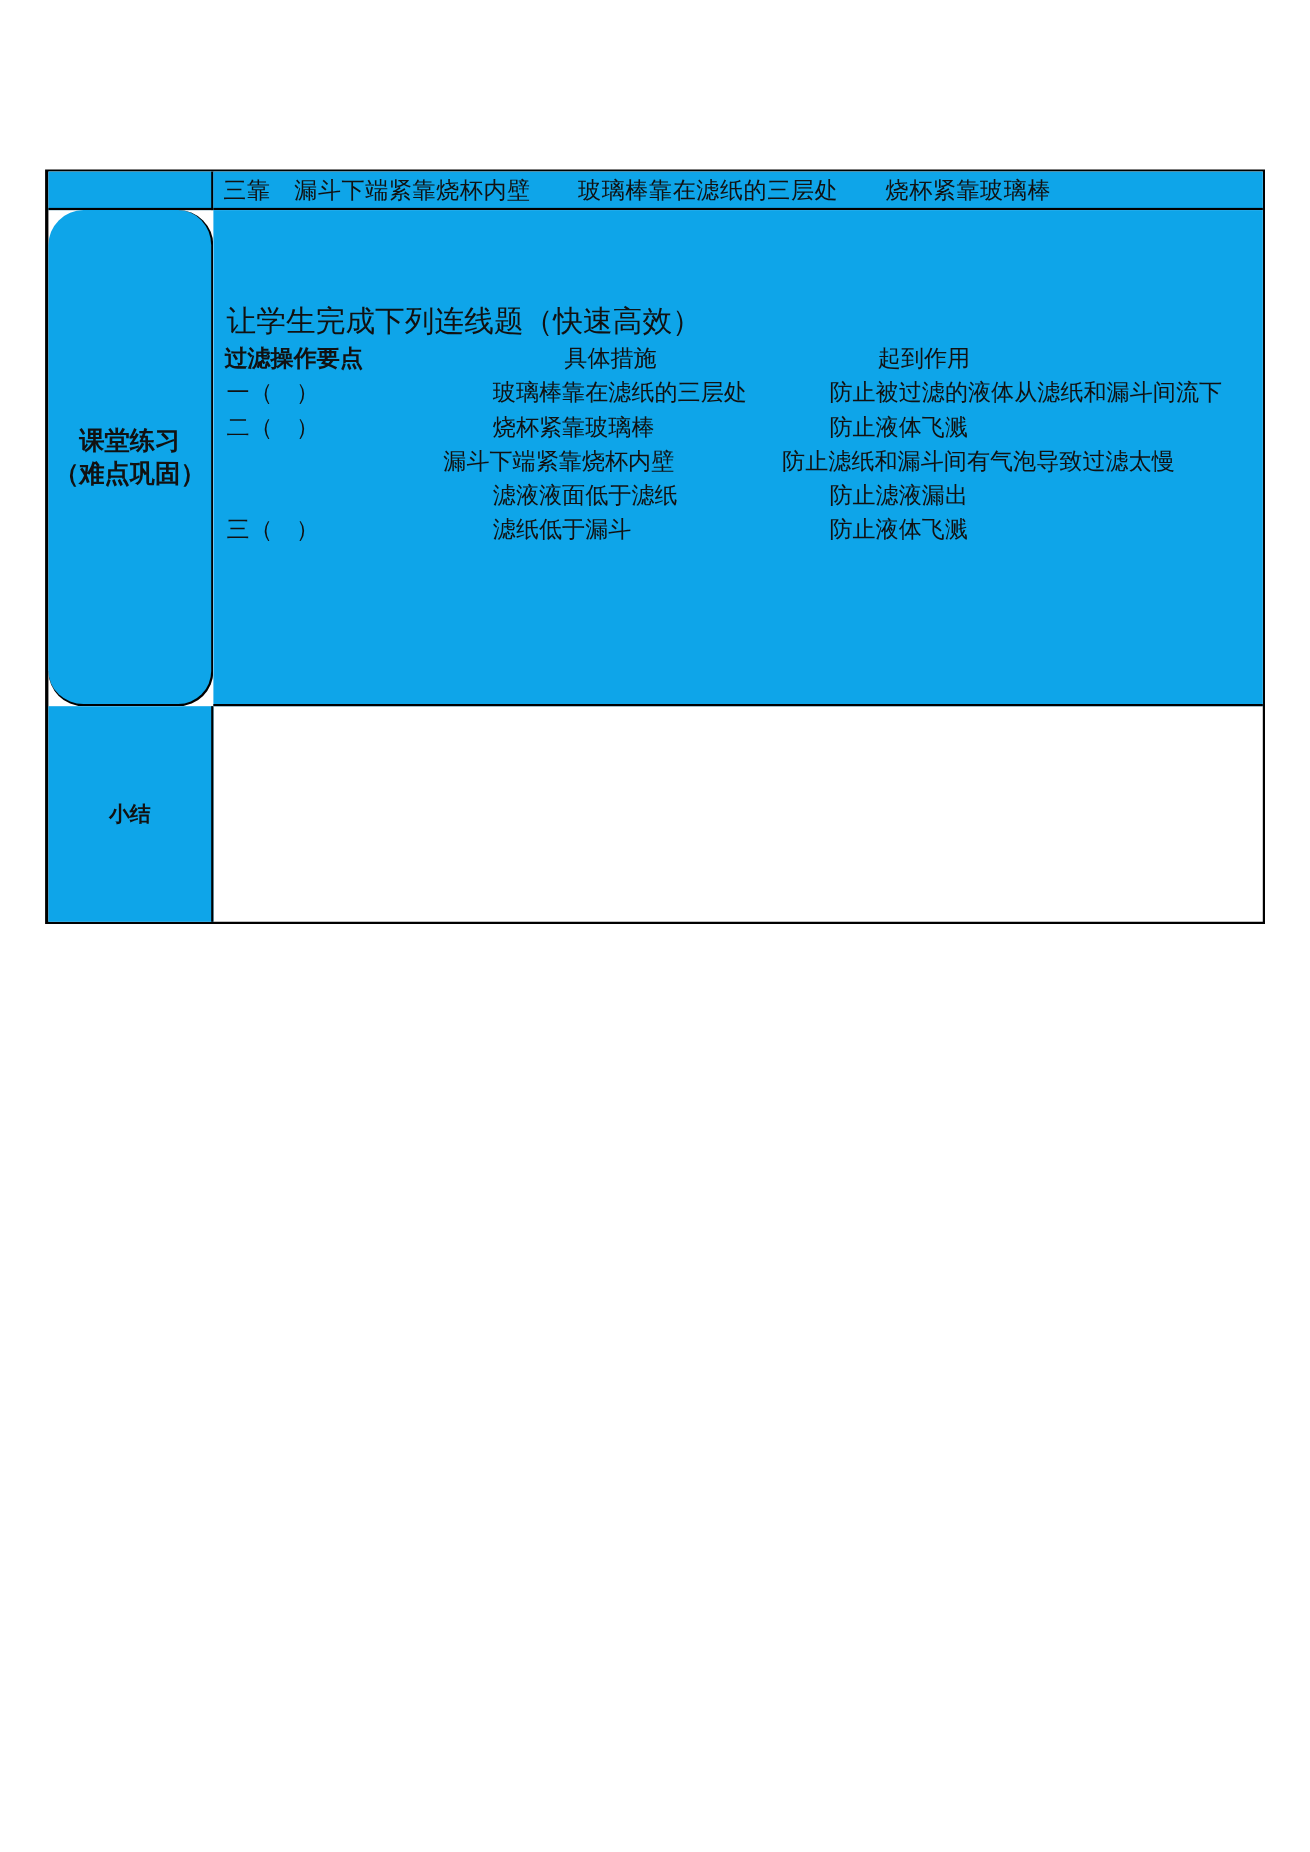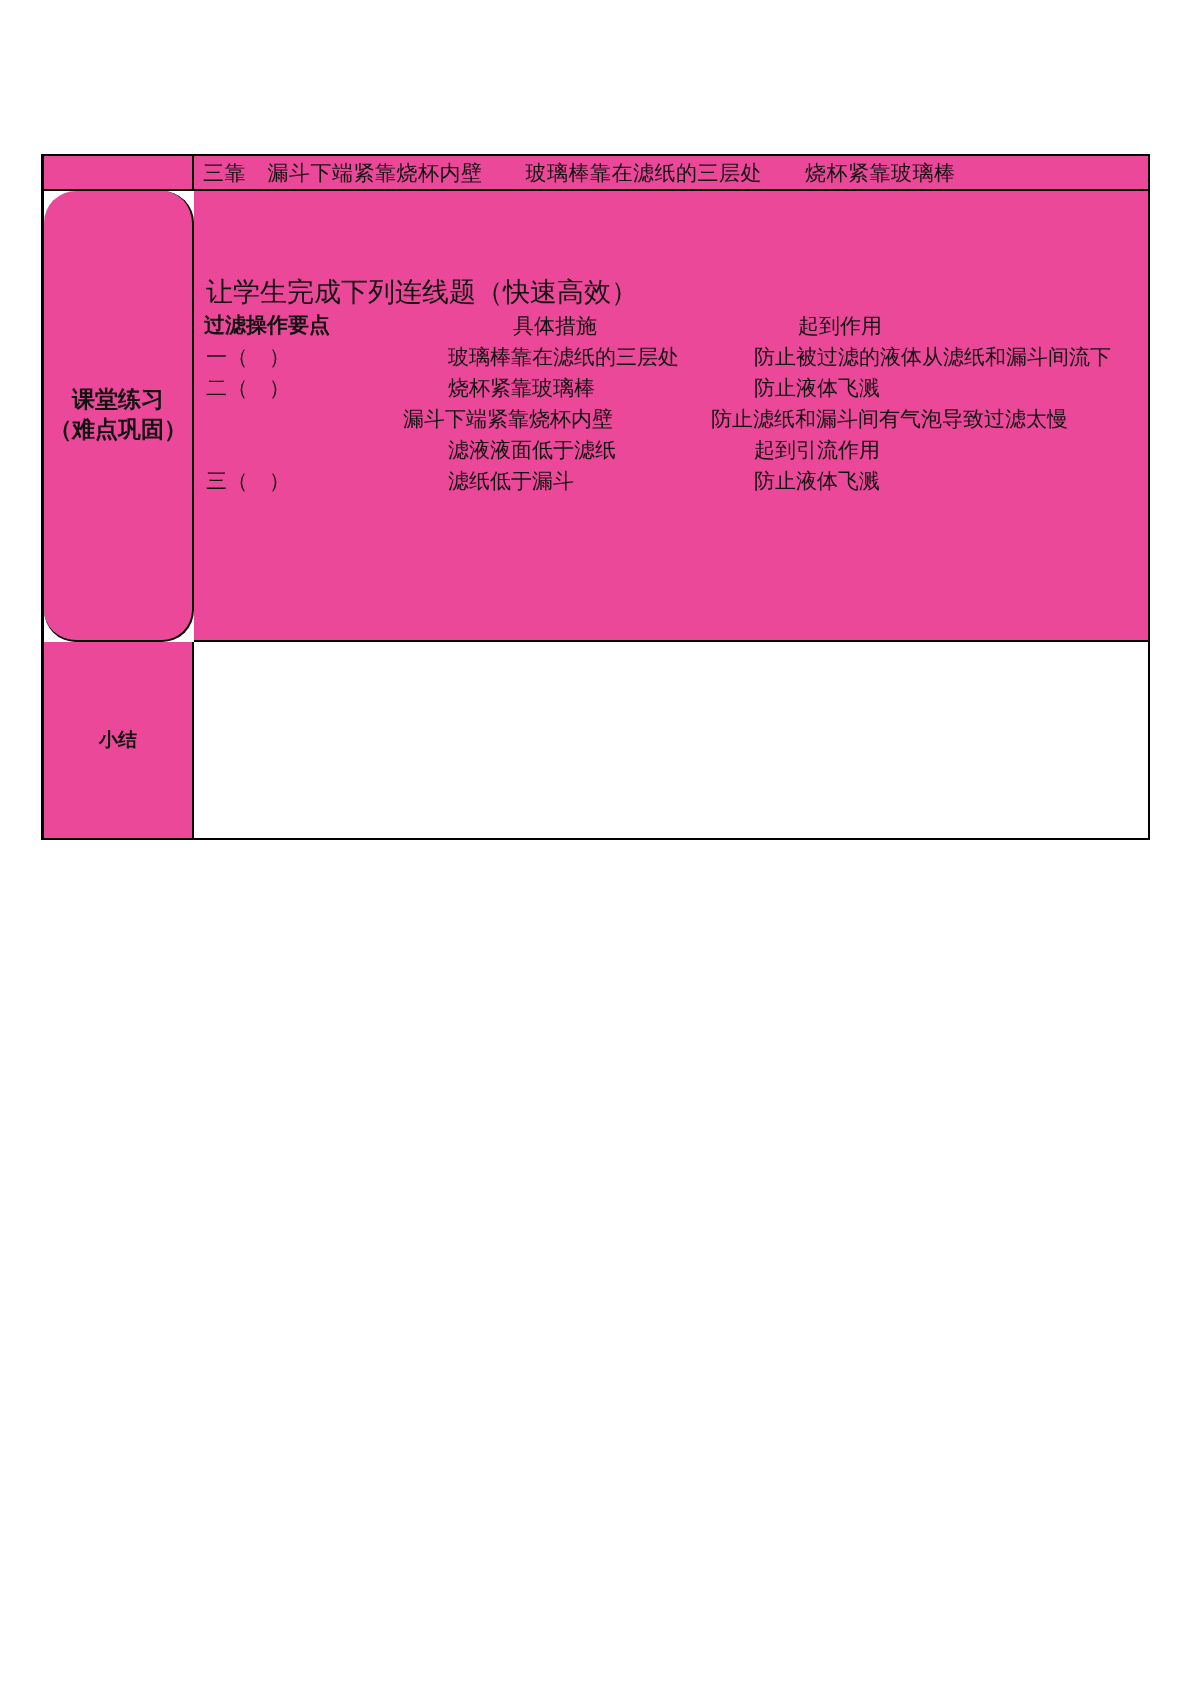--- a/index.html
+++ b/index.html
@@ -17,27 +17,27 @@
     position: absolute;
     left: 41px;
     top: 154px;
     width: 1109px;
     border: 2px solid #000;
     border-left-width: 3px;
     display: grid;
     grid-template-columns: 150px 1fr;
     grid-template-rows: 35px 451px 196px;
   }
-  .cell { position: relative; background: #ec4899; }
+  .cell { position: relative; background: #0ea5e9; }
   .col-left { border-right: 2px solid #000; }
   .row-top, .row-mid { border-bottom: 2px solid #000; }
 
   
   .serif { font-family: "Liberation Serif", "DejaVu Serif", serif; }
-  .sans  { font-family: Liberation Mono, monospace; }
+  .sans  { font-family: Liberation Serif, serif; }
 
   
   .cont-cell {
     display: flex;
     align-items: center;
     padding-left: 9px;
     font-size: 21px;
     letter-spacing: 0.5px;
     white-space: nowrap;
     overflow: hidden;
@@ -130,21 +130,21 @@
         <span class="col-effect">防止液体飞溅</span>
       </div>
       <div class="pline serif shifted">
         <span class="col-point"></span>
         <span class="col-measure">漏斗下端紧靠烧杯内壁</span>
         <span class="col-effect">防止滤纸和漏斗间有气泡导致过滤太慢</span>
       </div>
       <div class="pline serif">
         <span class="col-point"></span>
         <span class="col-measure">滤液液面低于滤纸</span>
-        <span class="col-effect">起到引流作用</span>
+        <span class="col-effect">防止滤液漏出</span>
       </div>
       <div class="pline serif">
         <span class="col-point">三（　）</span>
         <span class="col-measure">滤纸低于漏斗</span>
         <span class="col-effect">防止液体飞溅</span>
       </div>
     </div>
 
     <div class="cell col-left summary-label-cell sans">
       <span>小结</span>

